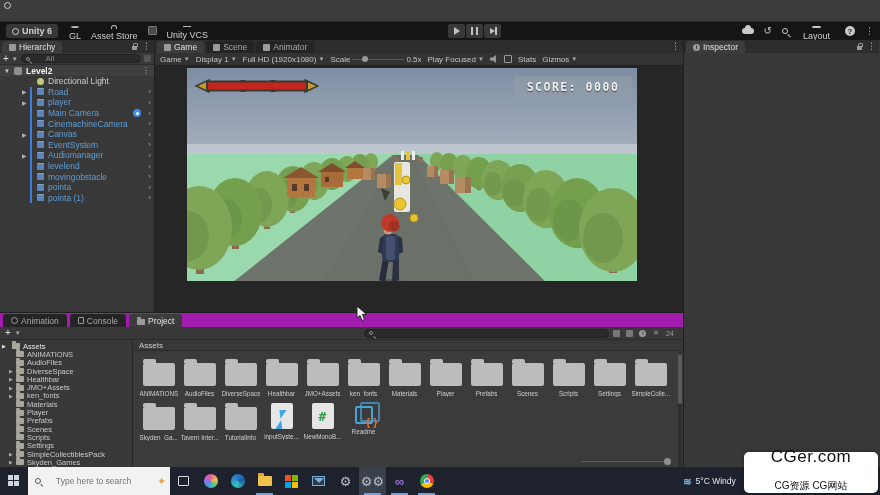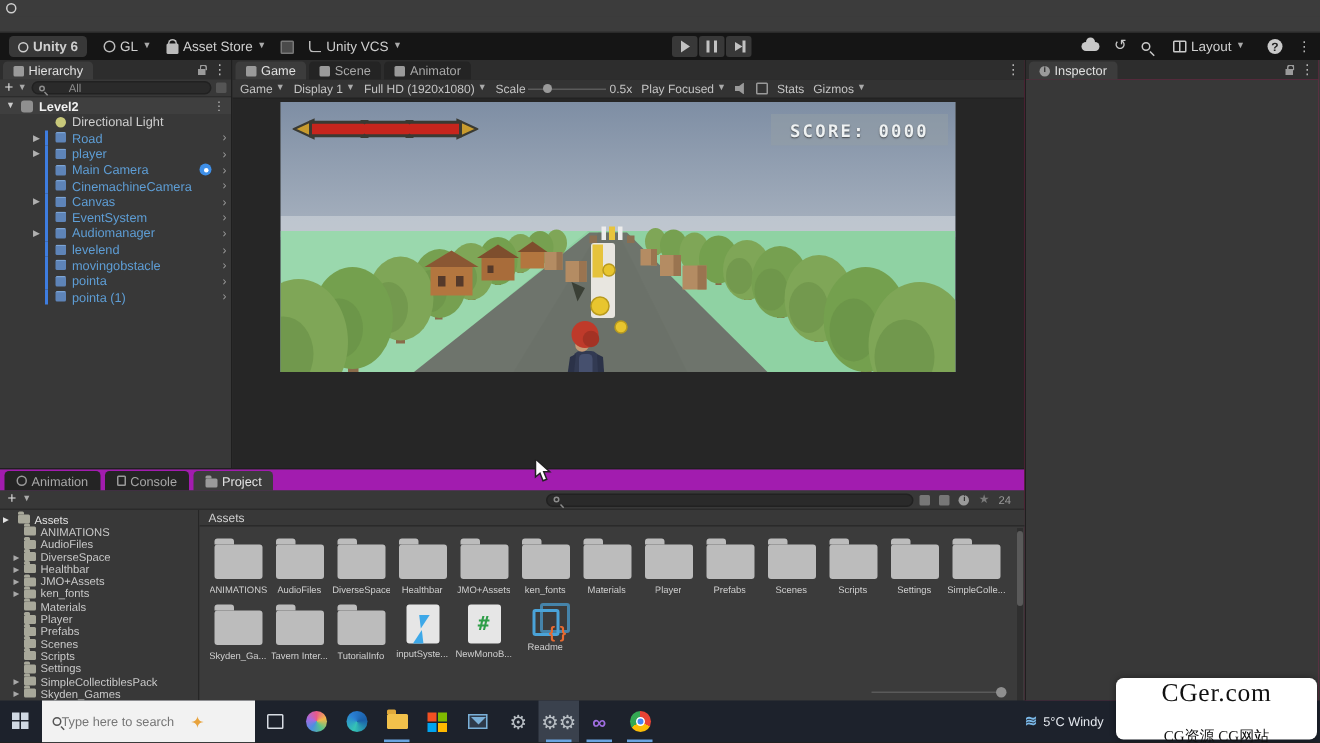--- a/index.html
+++ b/index.html
@@ -8,21 +8,21 @@
             font-family:"Liberation Sans",sans-serif; background:#383838; color:#c7c7c7;
             font-size:9px; -webkit-font-smoothing:antialiased; }
 
   
   .titlebar { height:11px; background:#3c3c3c; display:flex; align-items:center; gap:4px; padding:0 4px; font-size:8px; color:#d8d8d8; }
   .u-logo { width:7px; height:7px; border-radius:50%; border:1.5px solid #cfcfcf; }
   .menubar { height:11px; background:#3c3c3c; border-bottom:1px solid #2a2a2a; display:flex; align-items:center; font-size:8.5px; color:#e0e0e0; }
   .menu-item { padding:0 5px; cursor:default; }
   .maintoolbar { height:18px; background:#151515; display:flex; align-items:center; padding:0 6px; color:#cfcfcf; font-size:9px; position:relative; }
   .tb-pill { display:flex; align-items:center; gap:3px; background:#383838; border-radius:3px; padding:2px 6px; margin-right:6px; height:14px; }
-  .tb-flat { display:flex; align-items:center; gap:3px; padding:2px 5px; height:14px; }
+  .tb-flat { display:flex; align-items:center; gap:3px; padding:2px 5px; height:14px;flex-direction:column; }
   .caret { font-size:6px; color:#aaa; }
   .avatar-ic { width:8px; height:8px; border:1px solid #bbb; border-radius:50%; }
   .bag-ic { width:8px; height:7px; background:#bbb; border-radius:1px; position:relative; margin-top:2px;}
   .bag-ic::before{ content:''; position:absolute; top:-3px; left:1px; width:4px; height:3px; border:1px solid #bbb; border-bottom:none; border-radius:3px 3px 0 0;}
   .pkg-ic { width:9px; height:9px; background:#4a4a4a; border:1px solid #777; border-radius:1px; }
   .branch-ic { width:8px; height:8px; border-left:1.5px solid #bbb; border-bottom:1.5px solid #bbb; border-radius:0 0 0 3px; }
   .playgroup { position:absolute; left:448px; top:2px; display:flex; gap:1px; }
   .pbtn { width:17px; height:14px; background:#383838; border-radius:2px; display:flex; align-items:center; justify-content:center; }
   .ic-play { width:0; height:0; border-left:6px solid #c2c2c2; border-top:4px solid transparent; border-bottom:4px solid transparent; }
   .ic-pause { width:7px; height:8px; border-left:2.5px solid #c2c2c2; border-right:2.5px solid #c2c2c2; }
@@ -79,21 +79,21 @@
 
   
   .center { flex:1; display:flex; flex-direction:column; background:#262626; }
   .g-controls { height:13px; background:#333333; border-bottom:1px solid #222; display:flex; align-items:center; gap:6px; padding:0 5px; font-size:8px; color:#c4c4c4; white-space:nowrap; }
   .g-group { display:flex; align-items:center; gap:2px; }
   .slider-track { width:52px; height:1px; background:#5a5a5a; position:relative; }
   .slider-knob { position:absolute; left:10px; top:-2.5px; width:6px; height:6px; border-radius:50%; background:#9a9a9a; }
   .spk-ic { width:8px; height:8px; background:#9a9a9a; clip-path:polygon(0 30%,35% 30%,75% 0,75% 100%,35% 70%,0 70%); }
   .grid-ic { width:8px; height:8px; border:1px solid #9a9a9a; border-radius:1px; background:linear-gradient(90deg,transparent 45%,#9a9a9a 45%,#9a9a9a 55%,transparent 55%); }
   .viewport { flex:1; position:relative; }
-  .gamerender { position:absolute; left:32px; top:2px; width:450px; height:180px; background:#88949f; overflow:hidden; }
+  .gamerender { position:absolute; left:32px; top:2px; width:450px; height:213px; background:#88949f; overflow:hidden; }
   .hud-score { position:absolute; top:8px; right:5px; width:118px; height:21px; background:rgba(148,158,166,.55); display:flex; align-items:center; justify-content:center; font-family:"DejaVu Sans Mono",monospace; font-weight:bold; font-size:11.5px; letter-spacing:1.5px; color:#eef1f2; text-shadow:0 1px 1px rgba(40,40,40,.75); }
   .hud-health { position:absolute; top:10px; left:8px; }
 
   
   .inspector { width:196px; background:#be185d; border-left:1px solid #1f1f1f; display:flex; flex-direction:column; }
   .insp-body { flex:1; background:#383838; }
   .info-ic { width:7px; height:7px; border-radius:50%; background:#9a9a9a; color:#2d2d2d; font-size:6px; display:flex; align-items:center; justify-content:center; font-weight:bold; }
 
   
   .bottompanel { height:155px; display:flex; flex-direction:column; border-top:1px solid #1f1f1f; background:#383838; }
@@ -138,21 +138,21 @@
   .grid-vscroll { position:absolute; right:1px; top:12px; width:4px; height:128px; background:#2f2f2f; }
   .grid-vthumb { position:absolute; top:2px; width:4px; height:50px; background:#5a5a5a; border-radius:2px; }
   .grid-slider { position:absolute; right:14px; bottom:5px; width:88px; height:1px; background:#5a5a5a; }
   .grid-sknob { position:absolute; right:-2px; top:-3px; width:7px; height:7px; border-radius:50%; background:#8f8f8f; }
 
   
   .taskbar { height:28px; background:#1d222c; display:flex; align-items:stretch; position:relative; }
   .tb-start { width:28px; display:flex; align-items:center; justify-content:center; }
   .win-ic { width:12px; height:12px; display:grid; grid-template-columns:5px 5px; grid-template-rows:5px 5px; gap:1px; }
   .win-ic span { background:#cfd8e2; }
-  .tb-search { width:142px; background:#f2f2f2; display:flex; align-items:center; gap:0; padding:0 7px; color:#5a5a5a; font-size:8.5px; position:relative; }
+  .tb-search { width:142px; background:#f2f2f2; display:flex; align-items:center; gap:15px; padding:0 7px; color:#5a5a5a; font-size:8.5px; position:relative; }
   .ts-input { border:none; outline:none; background:transparent; width:86px; font-size:8.5px; font-family:"Liberation Sans",sans-serif; color:#333; }
   .mag-d { width:6px; height:6px; border:1.3px solid #555; border-radius:50%; position:relative; flex:none; }
   .mag-d::after { content:''; position:absolute; left:5px; top:5px; width:3px; height:1.3px; background:#555; transform:rotate(45deg); transform-origin:0 0; }
   .sparkle { color:#e8a33d; font-size:11px; }
   .tb-app { width:27px; display:flex; align-items:center; justify-content:center; position:relative; }
   .tb-app.running::after { content:''; position:absolute; bottom:0; left:5px; right:5px; height:2px; background:#6aa4e0; }
   .tb-app.active { background:#3a414d; }
   .taskview-ic { width:11px; height:10px; border:1.3px solid #d8dde4; border-radius:1px; }
   .copilot-ic { width:14px; height:14px; border-radius:50%; background:conic-gradient(#e85a8a,#f2b84b,#58c48a,#4a90e2,#a66ae0,#e85a8a); }
   .edge-ic { width:14px; height:14px; border-radius:50%; background:conic-gradient(from 200deg,#35c4b5,#2a7fd4,#1a5fa8,#35c4b5); }
@@ -166,21 +166,21 @@
   .gear-ic { color:#b8bec4; font-size:13px; line-height:1; }
   .vs-ic { color:#a06ee0; font-size:13px; font-weight:bold; line-height:1; }
   .chrome-ic { width:14px; height:14px; border-radius:50%; background:conic-gradient(#ea4335 0 33%,#fbbc05 0 66%,#34a853 0); position:relative; }
   .chrome-ic::after { content:''; position:absolute; left:4px; top:4px; width:6px; height:6px; border-radius:50%; background:#4285f4; border:1.5px solid #fff; box-sizing:border-box; }
   .tb-weather { margin-left:auto; display:flex; align-items:center; gap:4px; font-size:8.5px; color:#e4e8ee; padding-right:4px; }
   .wind-ic { color:#7ab8e8; font-weight:bold; font-size:10px; }
   .tb-caret { color:#d8dde4; font-size:9px; margin:0 8px 0 10px; }
   .tb-hidden-ic { width:110px; }
 
   
-  .watermark { position:absolute; right:2px; bottom:2px; width:134px; height:41px; background:#fff; border-radius:5px; z-index:50; display:flex; flex-direction:column; align-items:center; justify-content:flex-start; color:#111; box-shadow:0 0 4px rgba(0,0,0,.4);font-family:Liberation Serif, serif; }
+  .watermark { position:absolute; right:2px; bottom:2px; width:134px; height:41px; background:#fff; border-radius:5px; z-index:50; display:flex; flex-direction:column; align-items:center; justify-content:flex-end; color:#111; box-shadow:0 0 4px rgba(0,0,0,.4); }
   .wm1 { font-size:17px; letter-spacing:.5px; }
   .wm2 { font-size:10px; margin-top:12px; }
   .cursor { position:absolute; left:356px; top:306px; z-index:60; }
 </style>
 </head>
 <body>
 
 <div class="screen">
 
   <div class="titlebar">

